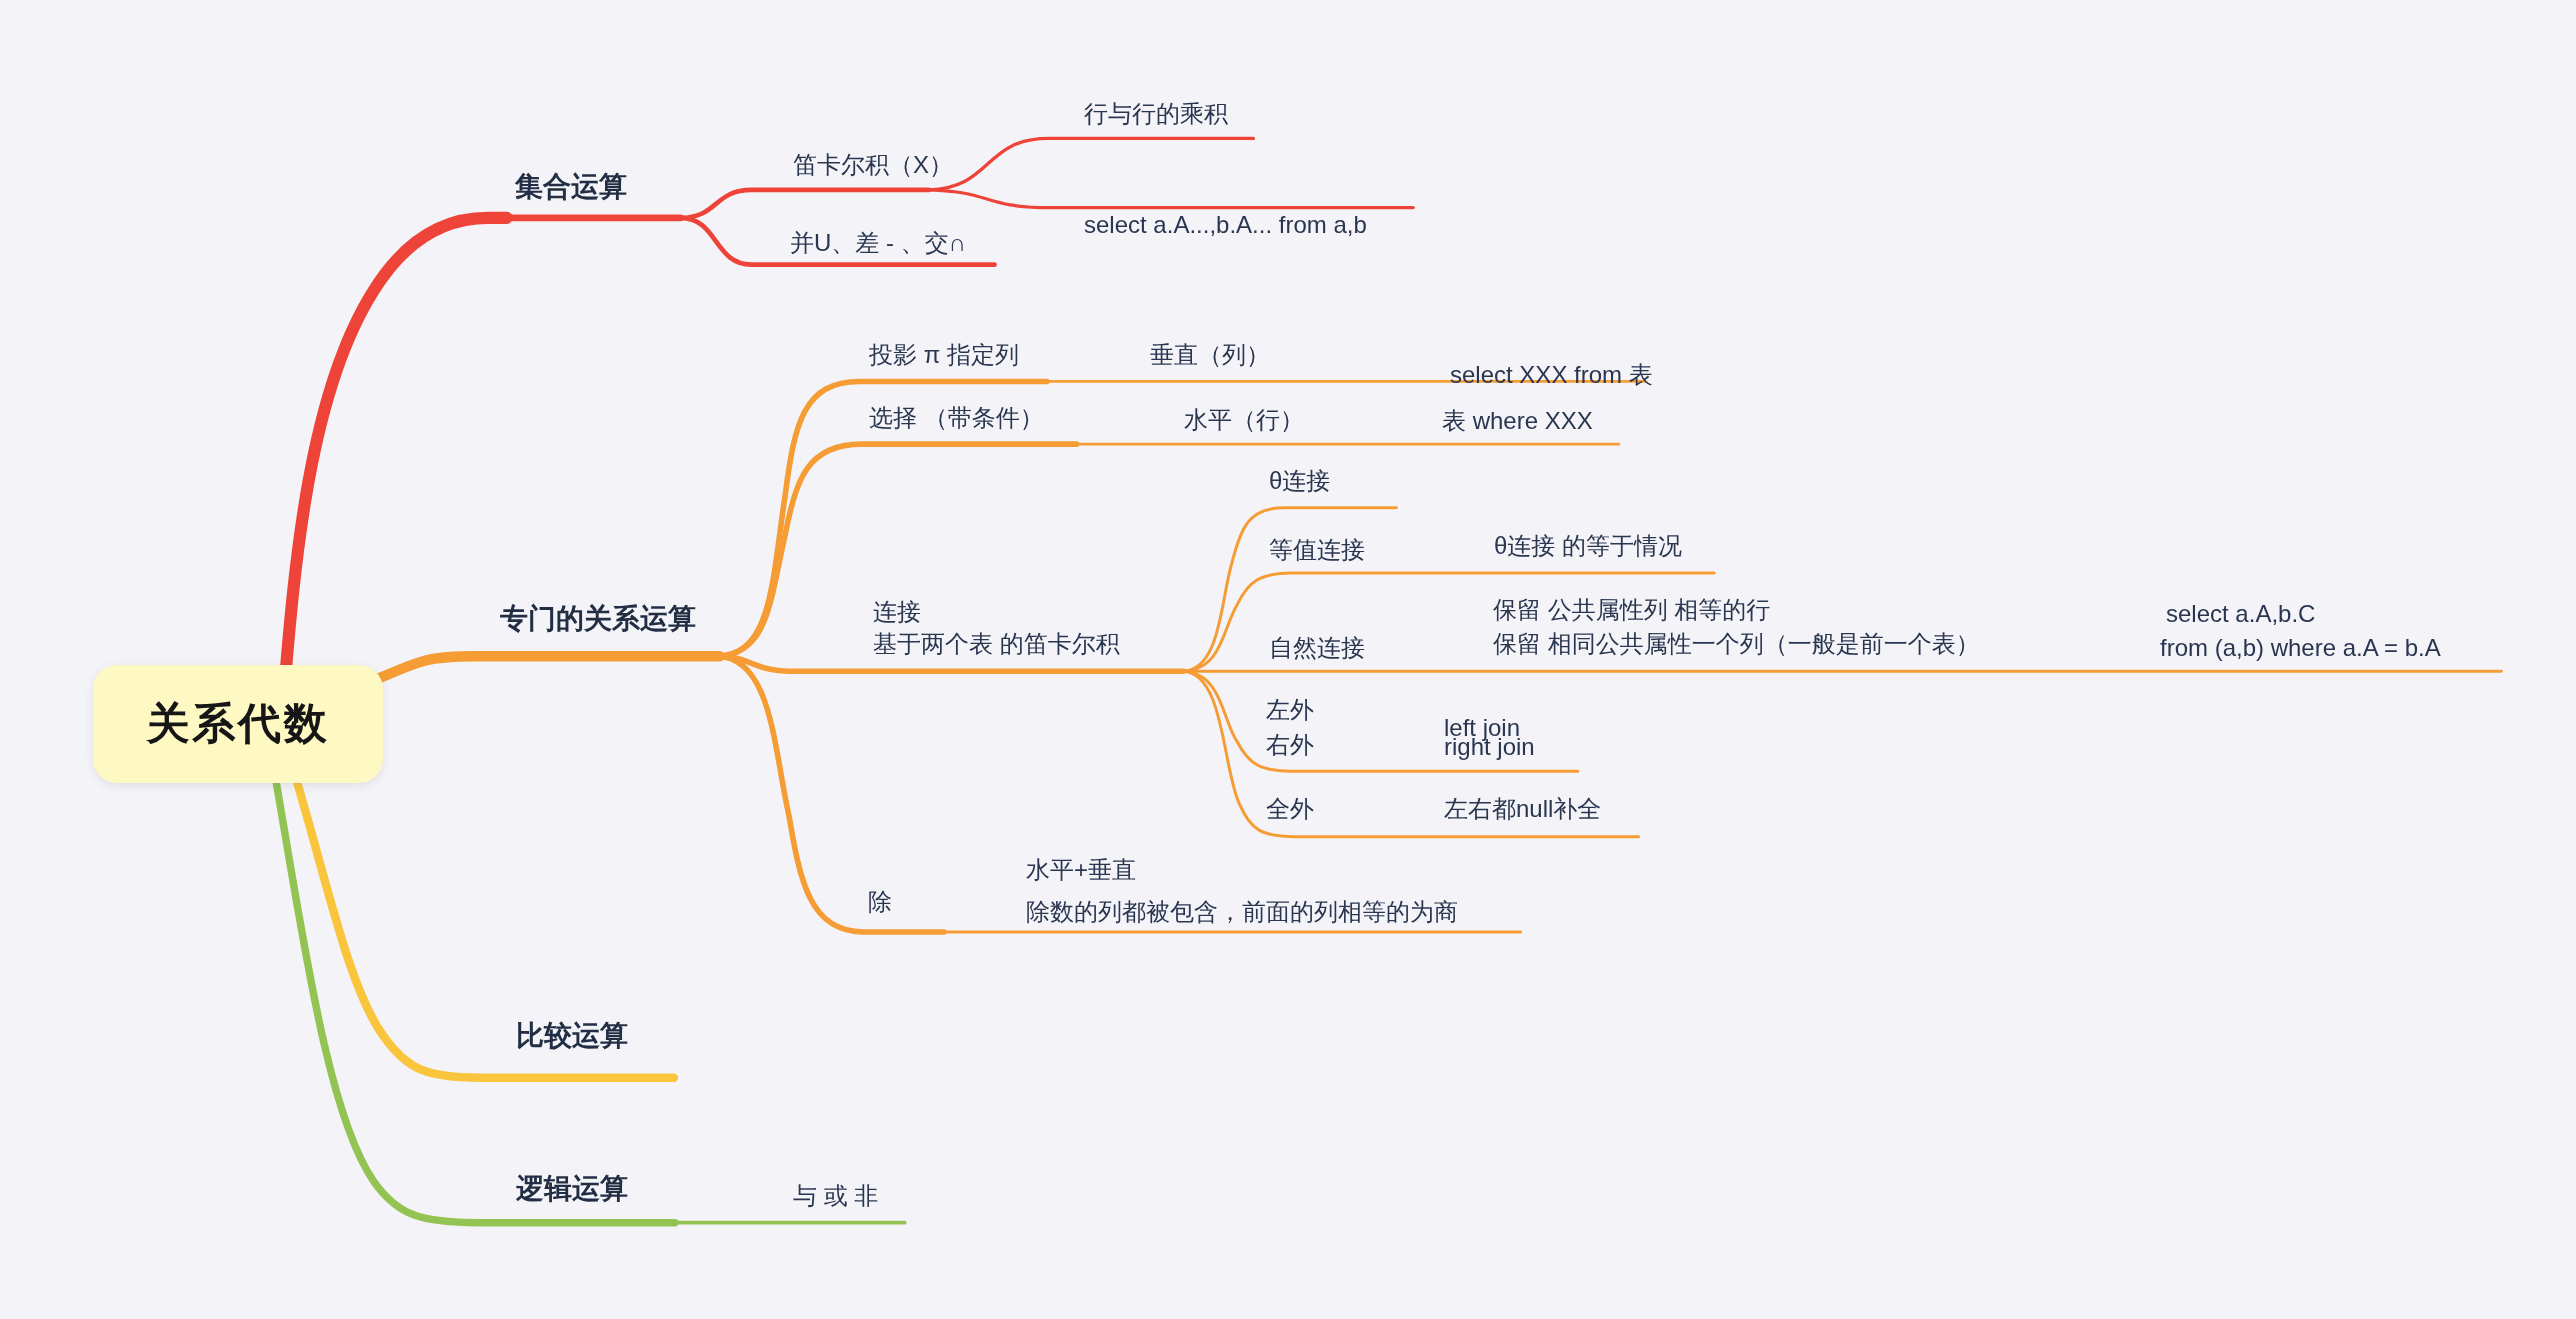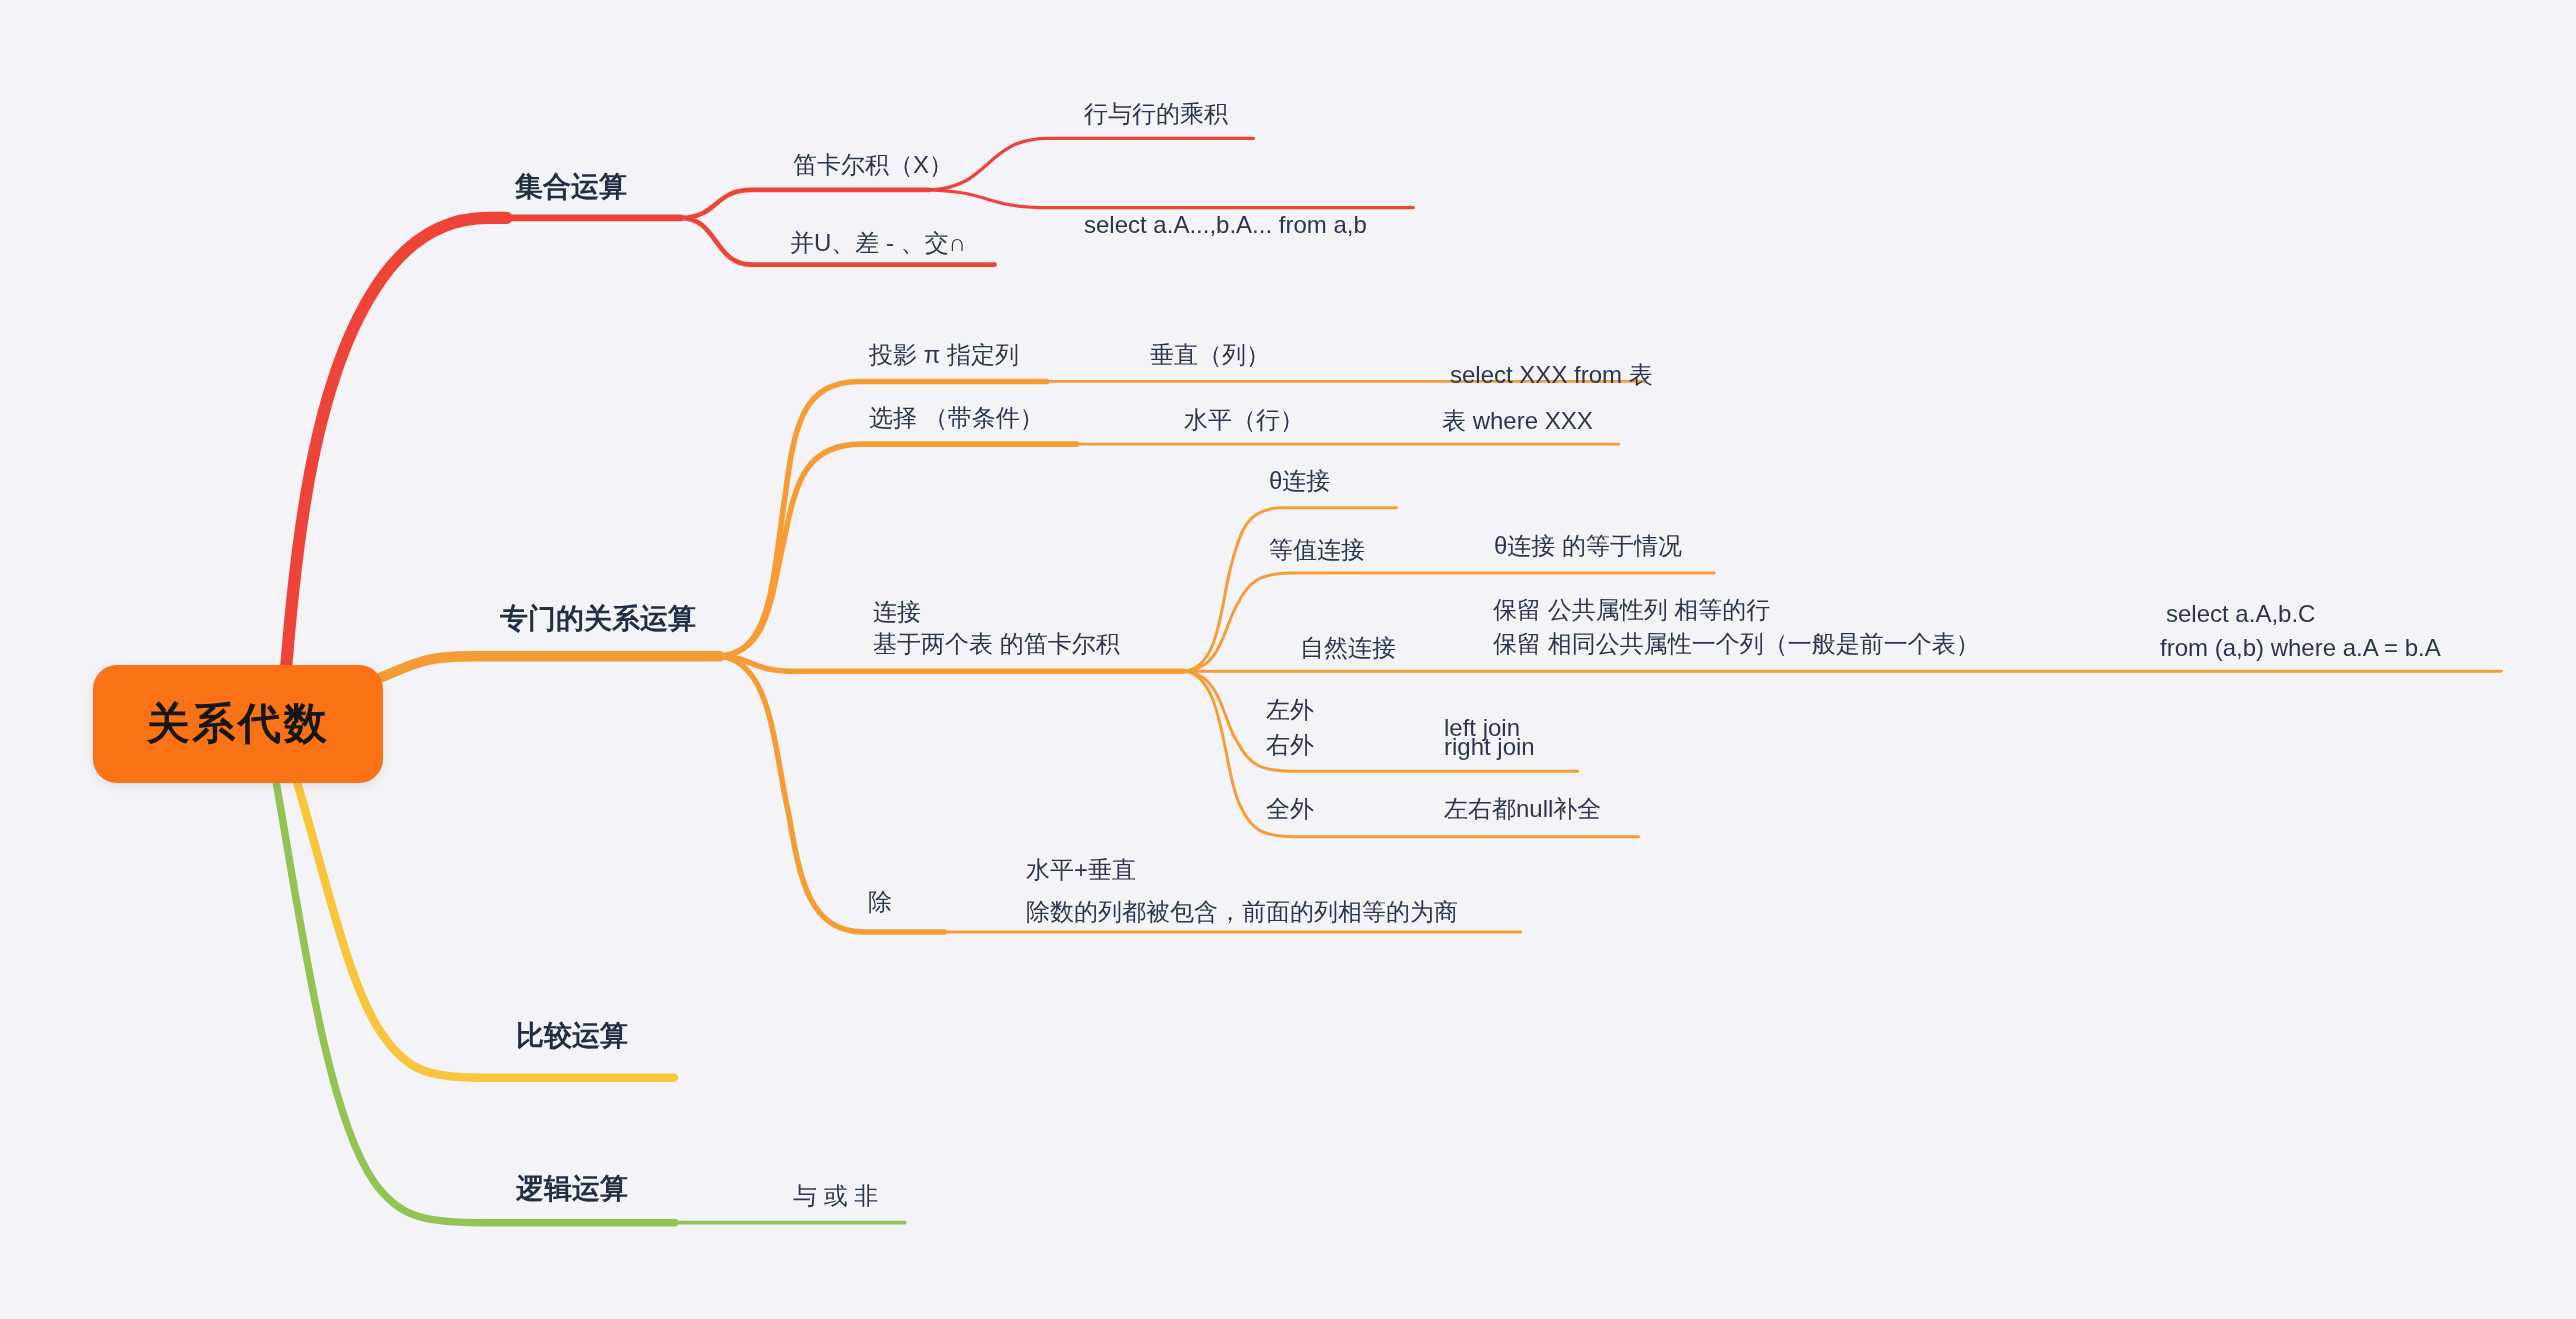--- a/index.html
+++ b/index.html
@@ -29,21 +29,21 @@
     font-size: 28px;
     line-height: 34px;
     font-weight: bold;
     color: #222E44;
     white-space: nowrap;
   }
   .root-box {
     position: absolute;
     left: 93px; top: 665px;
     width: 290px; height: 118px;
-    background: #f97316;
+    background: #fef9c3;
     border-radius: 24px;
     box-shadow: 0 2.8px 9.3px rgba(40,40,70,0.10);
     display: flex; align-items: center; justify-content: center;
   }
   .root-title {
     font-size: 43px;
     font-weight: bold;
     color: #161616;
     letter-spacing: 2.8px;
   }
@@ -99,21 +99,21 @@
   <div class="lbl" style="left:1150px; top:340px;">垂直（列）</div>
   <div class="lbl" style="left:1410px; top:360px;margin-left:40px;">select XXX from 表</div>
   <div class="lbl" style="left:869px; top:403px;">选择 （带条件）</div>
   <div class="lbl" style="left:1184px; top:405px;">水平（行）</div>
   <div class="lbl" style="left:1442px; top:406px;">表 where XXX</div>
   <div class="lbl" style="left:873px; top:597px;">连接</div>
   <div class="lbl" style="left:873px; top:629px;">基于两个表 的笛卡尔积</div>
   <div class="lbl" style="left:1269px; top:466px;">θ连接</div>
   <div class="lbl" style="left:1269px; top:535px;">等值连接</div>
   <div class="lbl" style="left:1494px; top:531px;">θ连接 的等于情况</div>
-  <div class="lbl" style="left:1269px; top:633px;margin-left:31px;">自然连接</div>
+  <div class="lbl" style="left:1269px; top:633px;">自然连接</div>
   <div class="lbl" style="left:1493px; top:595px;">保留 公共属性列 相等的行</div>
   <div class="lbl" style="left:1493px; top:629px;">保留 相同公共属性一个列（一般是前一个表）</div>
   <div class="lbl" style="left:2166px; top:599px;">select a.A,b.C</div>
   <div class="lbl" style="left:2160px; top:633px;">from (a,b) where a.A  = b.A</div>
   <div class="lbl" style="left:1266px; top:695px;">左外</div>
   <div class="lbl" style="left:1266px; top:730px;">右外</div>
   <div class="lbl" style="left:1444px; top:697px;margin-top:16px;">left join</div>
   <div class="lbl" style="left:1444px; top:732px;">right join</div>
   <div class="lbl" style="left:1266px; top:794px;">全外</div>
   <div class="lbl" style="left:1444px; top:794px;">左右都null补全</div>

